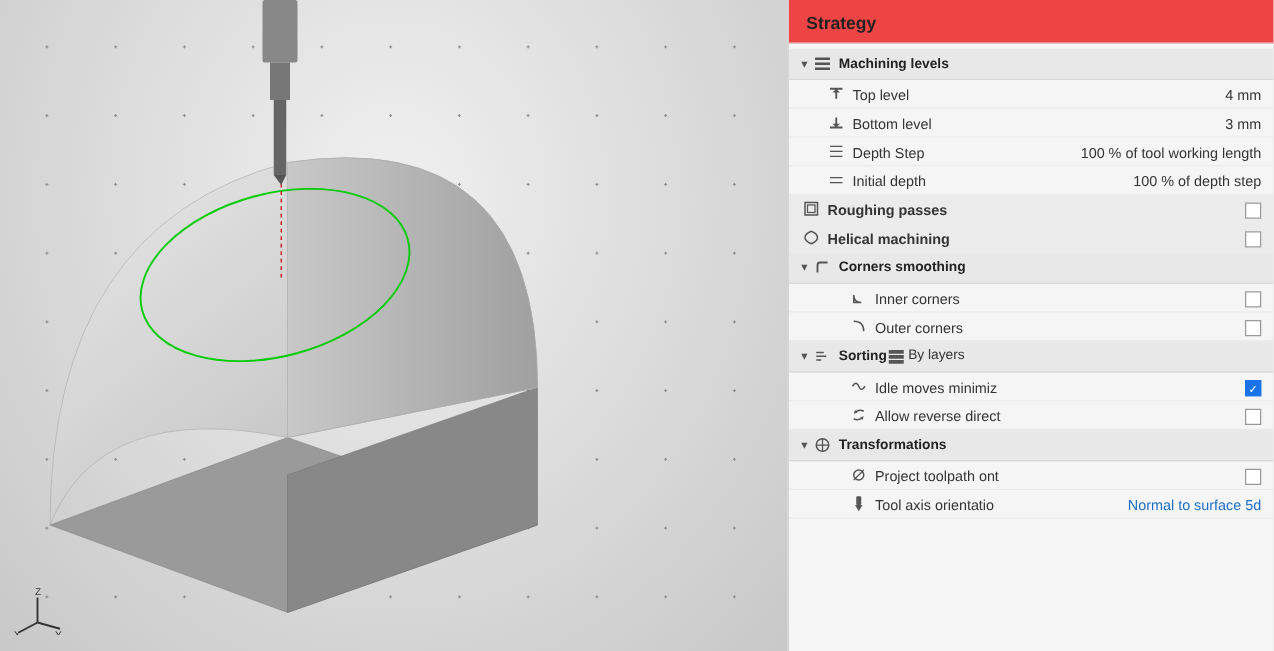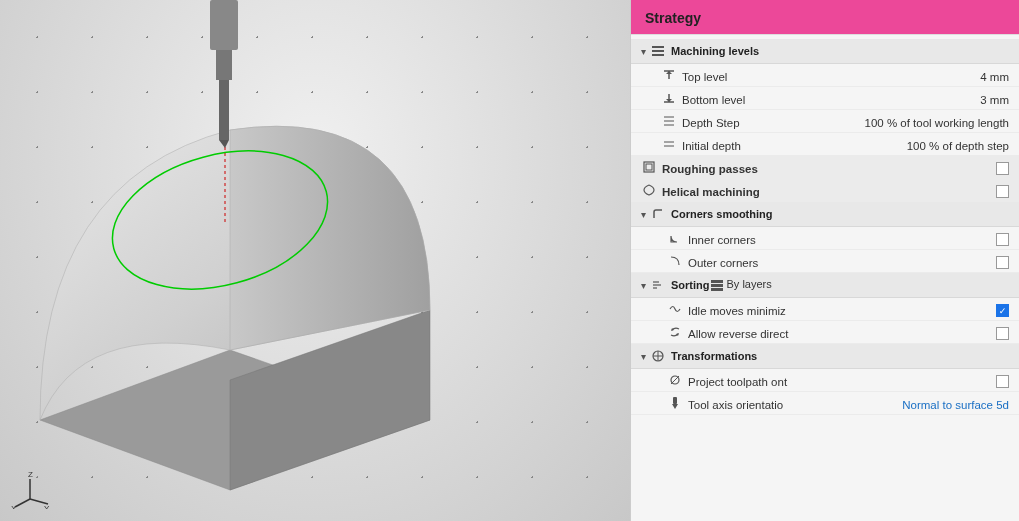--- a/index.html
+++ b/index.html
@@ -67,21 +67,21 @@
       flex-direction: column;
       overflow: hidden;
     }
 
     .strategy-title {
       font-size: 14px;
       font-weight: bold;
       padding: 10px 14px 8px 14px;
       color: #222;
       border-bottom: 1px solid #ddd;
-      background: #ec4899;
+      background: #ef4444;
     }
 
     .strategy-content {
       flex: 1;
       overflow-y: auto;
       padding: 4px 0;
     }
 
     
     .section-header {
@@ -173,21 +173,21 @@
       color: white;
     }
 
     .checkbox.checked::after {
       content: '✓';
       font-size: 9px;
     }
 
     
     .prop-row.sub-indent {
-      padding-left: 36px;
+      padding-left: 48px;
     }
 
     .sort-badge {
       display: flex;
       align-items: flex-start;
       font-size: 11px;
       color: #333;
       gap: 3px;
     }
   </style>

